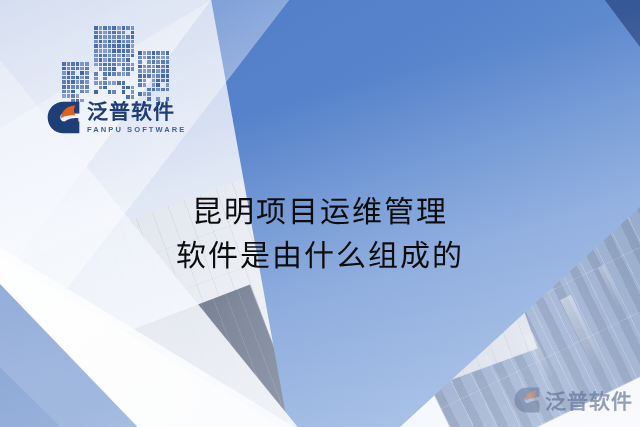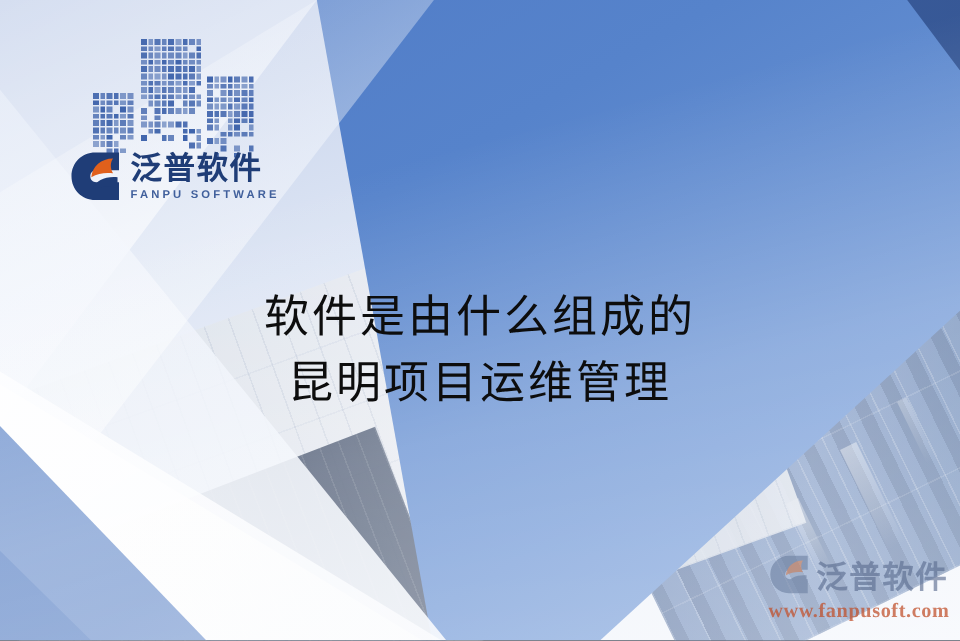--- a/index.html
+++ b/index.html
@@ -454,30 +454,29 @@
       <path d="M86 14 C62 14 44 30 42 52 C56 44 70 42 86 44 C80 34 80 22 86 14 Z" fill="#e0601c"></path>
       <path d="M95 52 C70 50 52 58 44 76 C60 70 76 70 95 74 Z" fill="#1f3d77"></path>
     </svg>
     <div class="brand-text">
       <span class="brand-cn">泛普软件</span>
       <span class="brand-en">FANPU SOFTWARE</span>
     </div>
   </div>
 
   <div class="headline">
+    <span class="line">昆明项目运维管理</span>
     <span class="line">软件是由什么组成的</span>
-    <span class="line">昆明项目运维管理</span>
   </div>
 
   <div class="watermark">
     <div class="wm-lockup">
       <svg class="wm-mark" viewBox="0 0 100 100">
         <path d="M50 2 C23 2 2 23 2 50 C2 77 23 98 50 98 L98 98 L98 62 L52 62
                  C45 62 40 57 40 50 C40 43 45 38 52 38 L98 38 L98 2 Z" fill="#6a7d9e"></path>
         <path d="M86 14 C62 14 44 30 42 52 C56 44 70 42 86 44 C80 34 80 22 86 14 Z" fill="#cf7a50"></path>
         <path d="M95 52 C70 50 52 58 44 76 C60 70 76 70 95 74 Z" fill="#6a7d9e"></path>
       </svg>
       <span class="wm-cn">泛普软件</span>
     </div>
-    <span class="wm-url">www.fanpusoft.com</span>
   </div>
 
 </div>
 
 </body></html>

